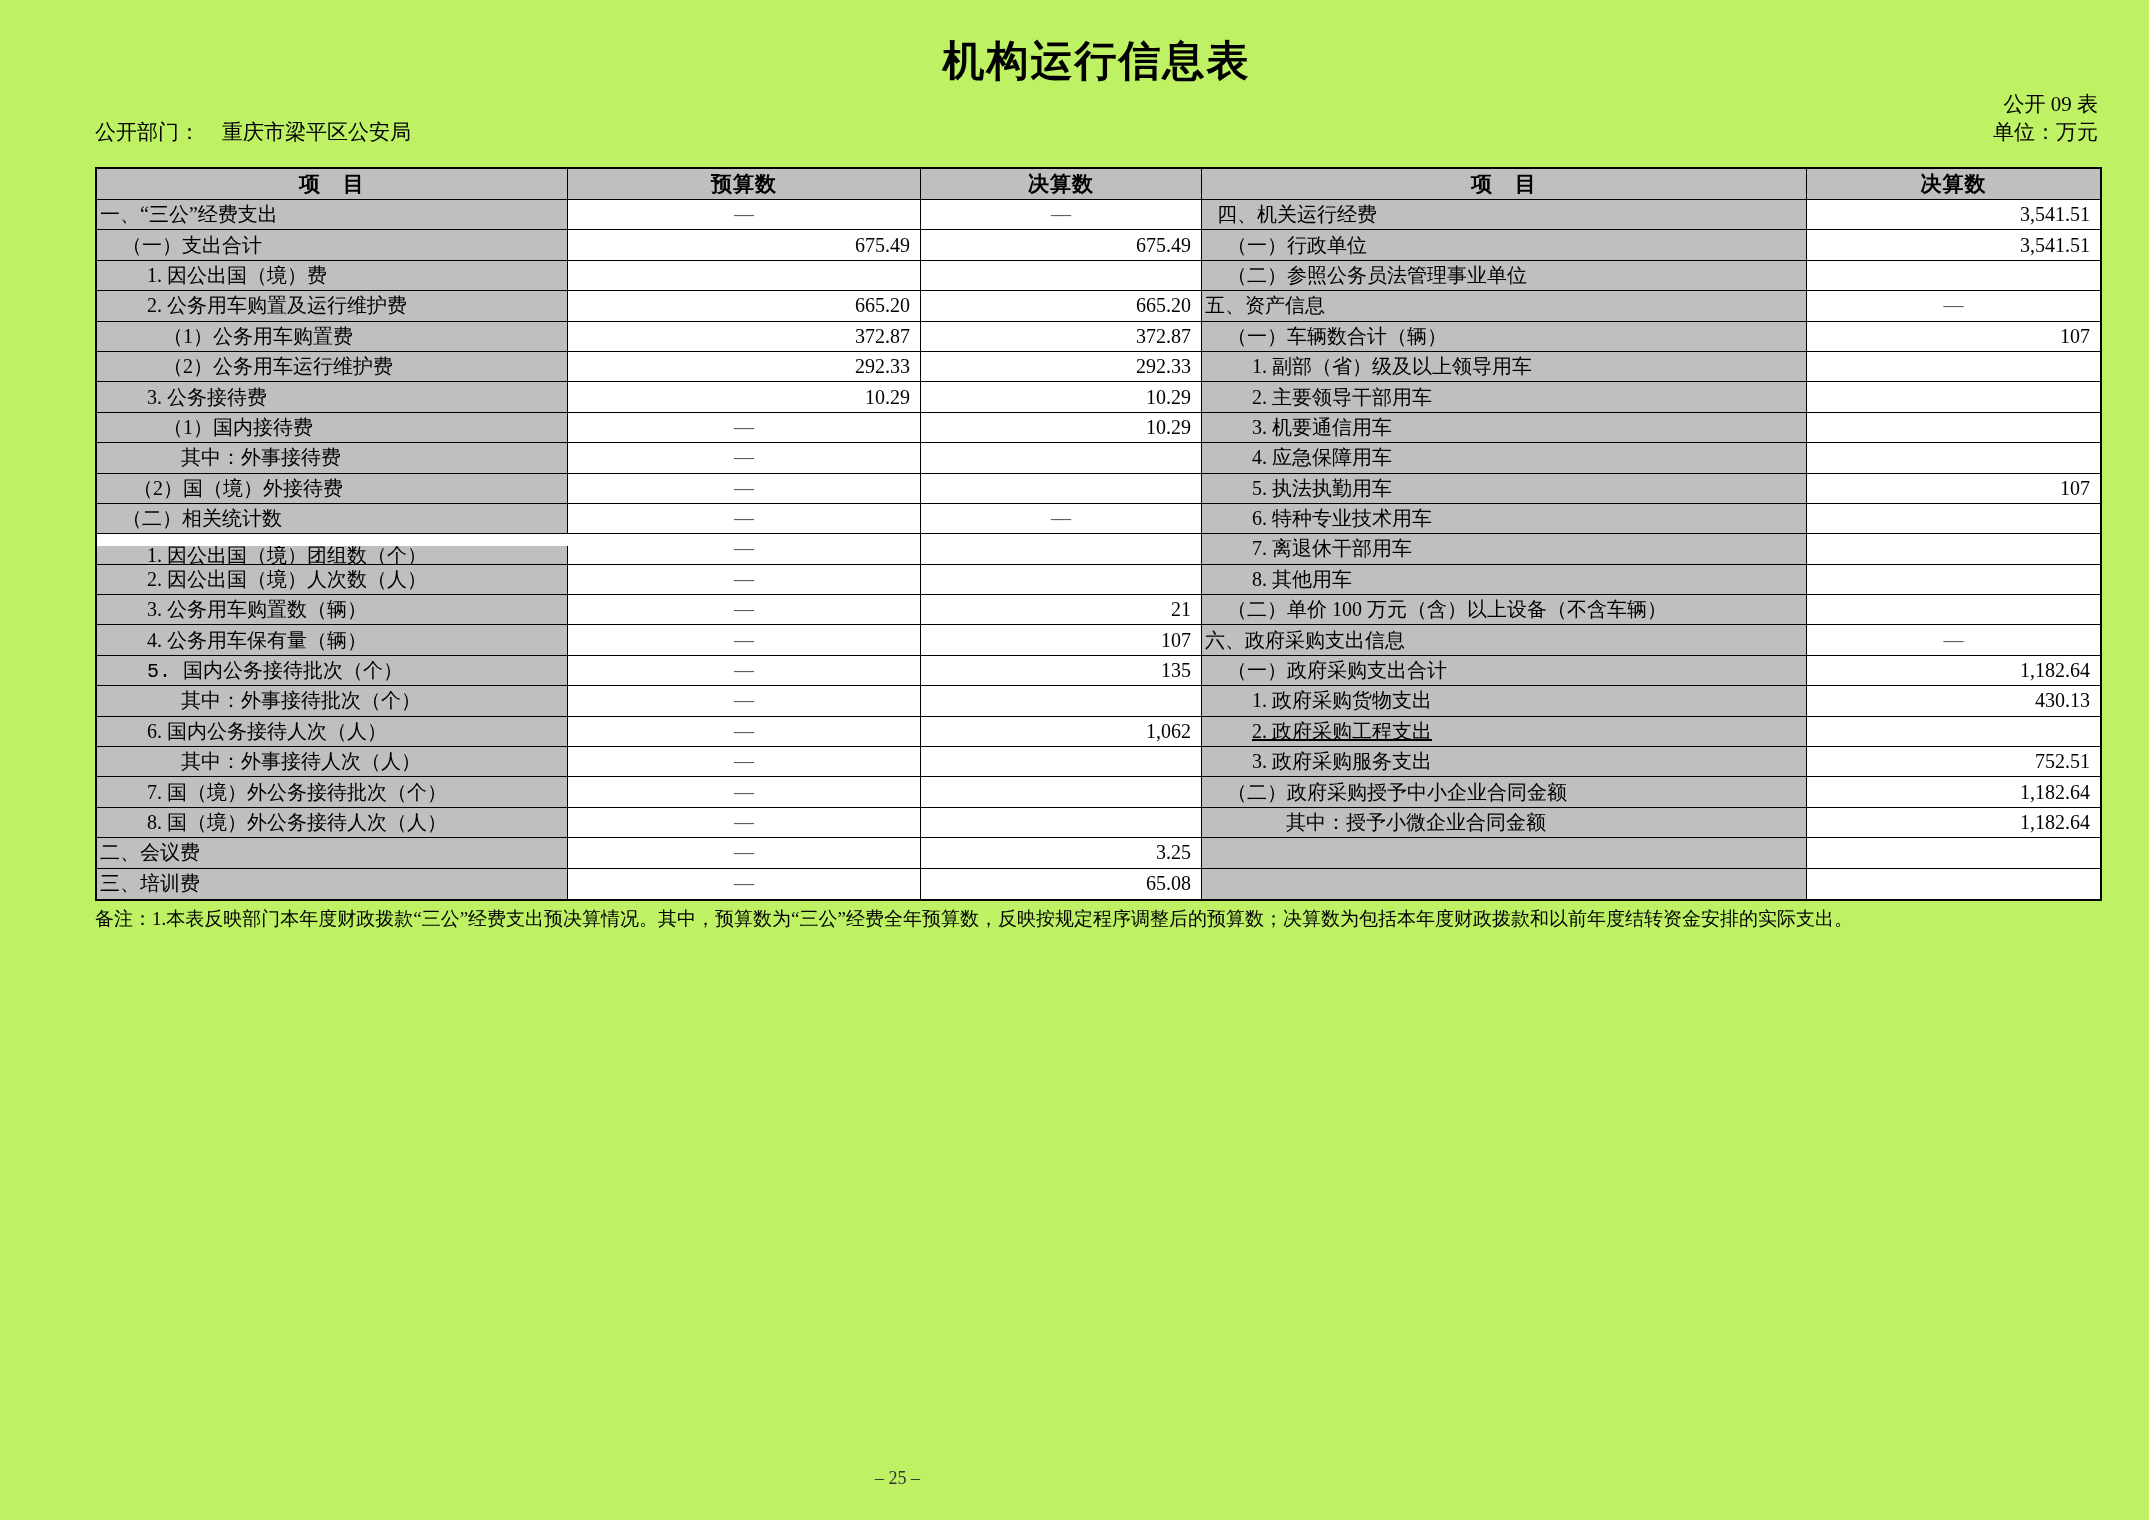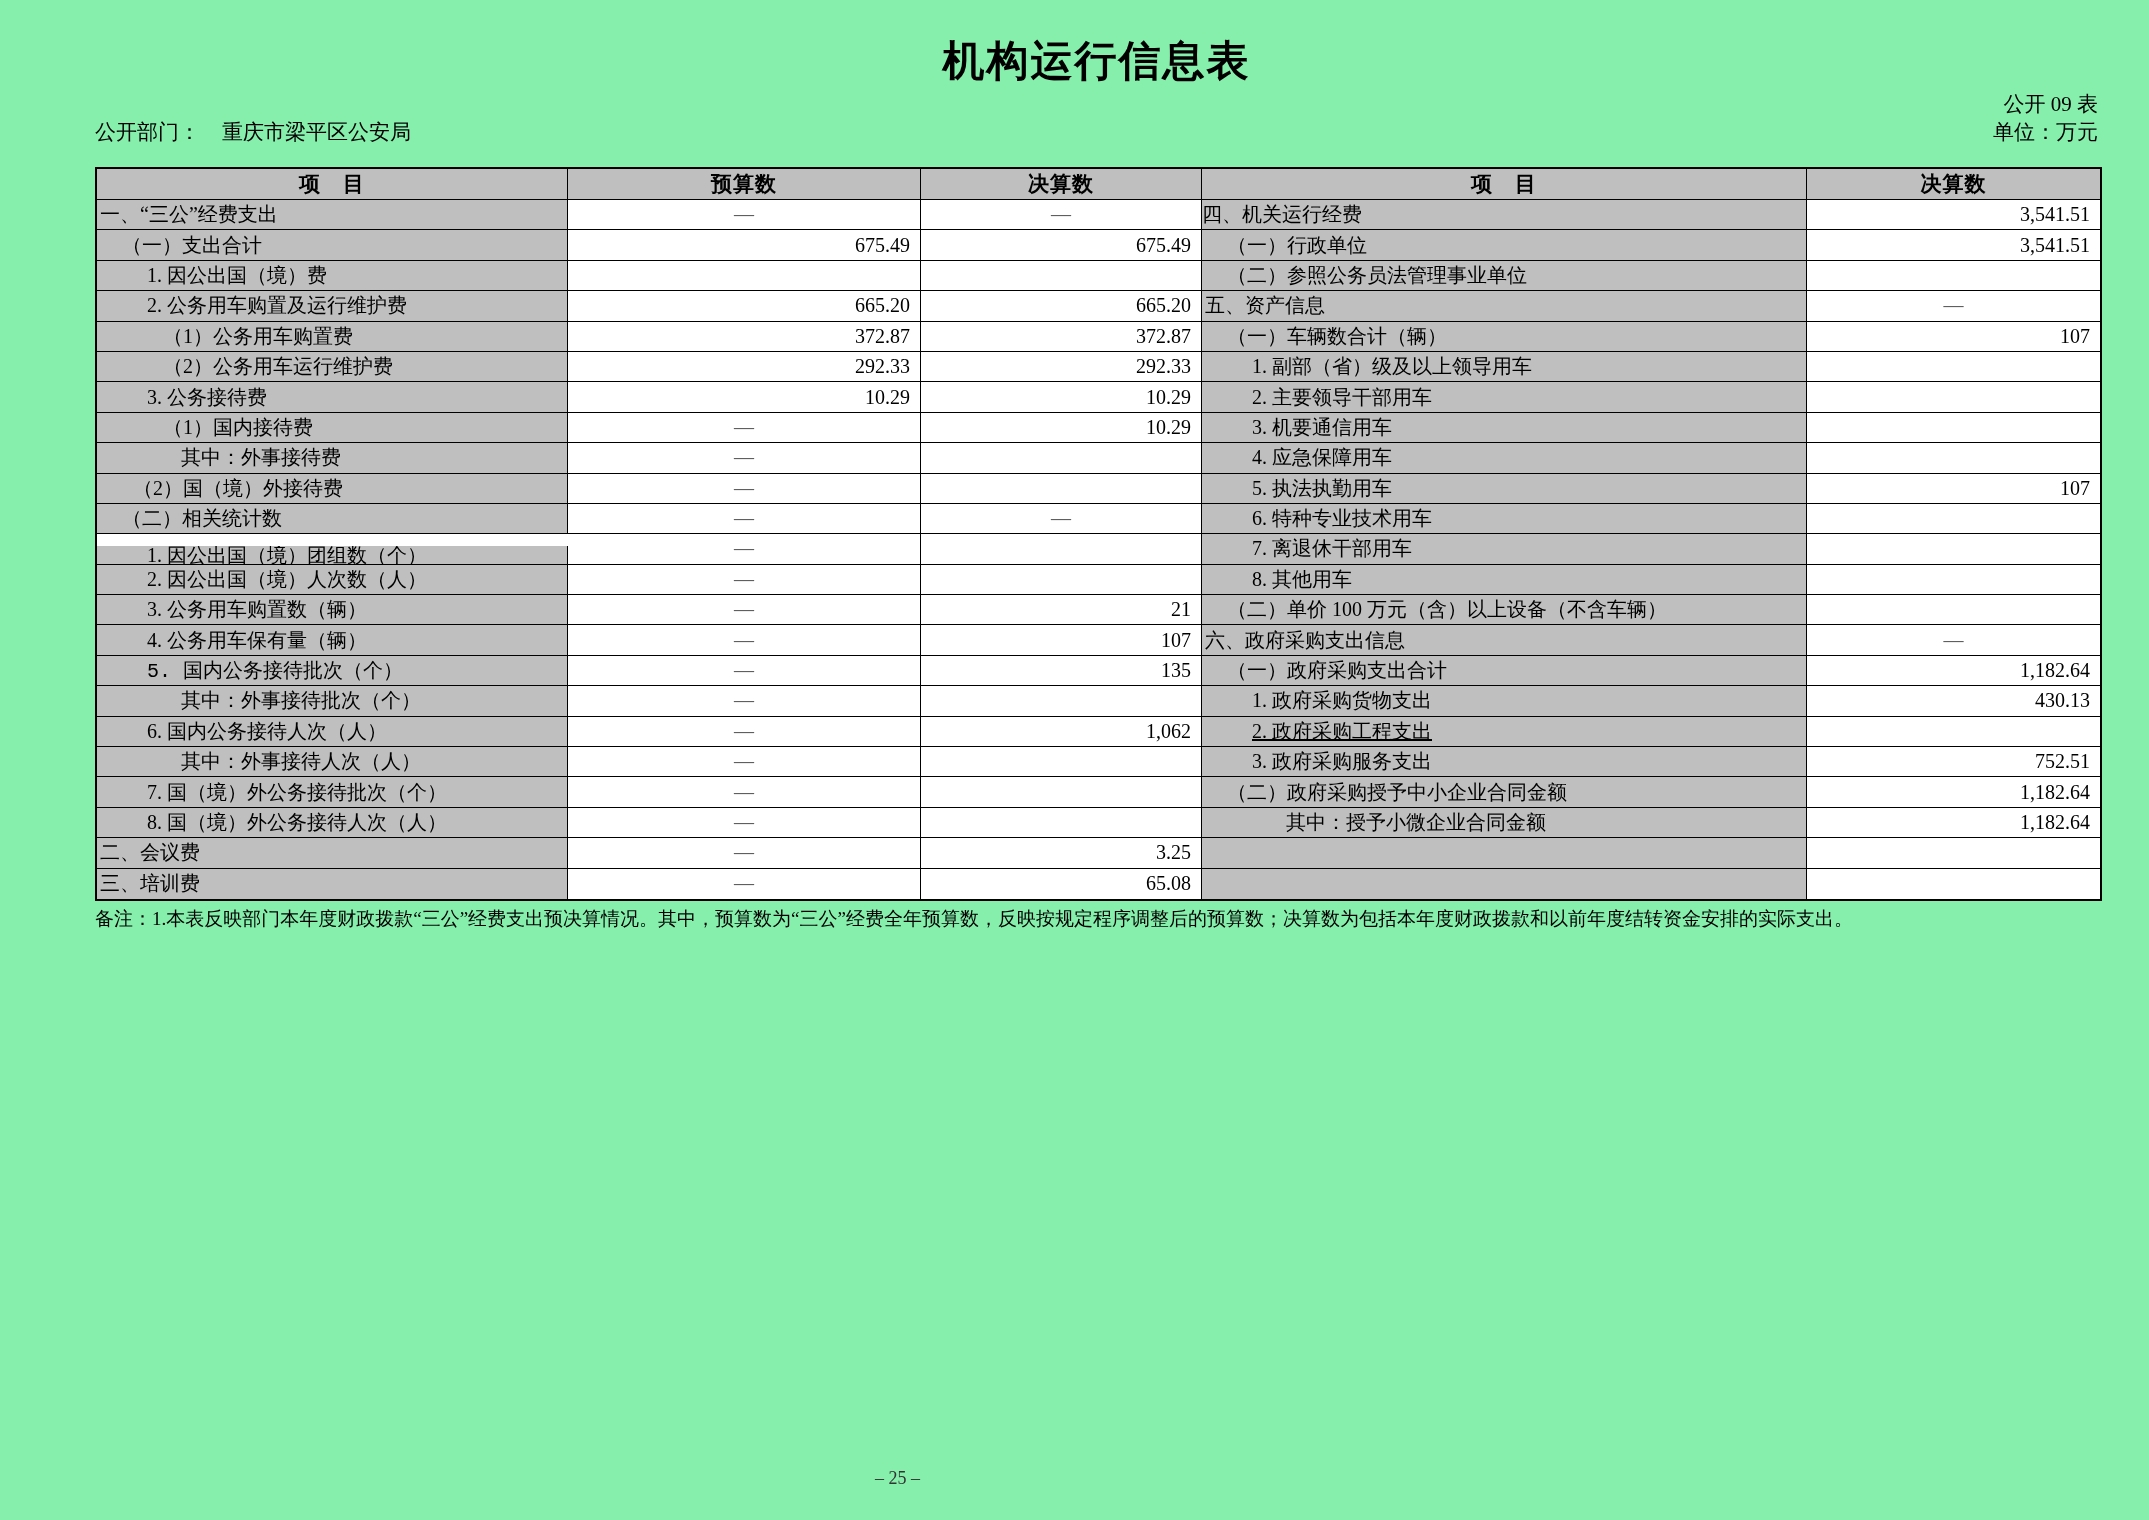--- a/index.html
+++ b/index.html
@@ -1,21 +1,21 @@
 <!DOCTYPE html>
 <html><head>
 <meta charset="utf-8">
 <style>
   html,body{margin:0;padding:0;background:#ffffff;}
   body{
     width:2149px;height:1520px;
     font-family:"Liberation Serif","DejaVu Serif",serif;
     color:#000;
   }
-  .page{position:relative;width:2149px;height:1520px;background:#86efac;overflow:hidden;}
+  .page{position:relative;width:2149px;height:1520px;background:#bef264;overflow:hidden;}
 
   .title{
     position:absolute;left:95px;top:38px;width:2003px;
     text-align:center;font-size:42px;font-weight:bold;line-height:1.1;
     letter-spacing:2px;
   }
   .form-code{
     position:absolute;left:95px;top:92px;width:2003px;
     text-align:right;font-size:21px;line-height:1.2;
   }
@@ -78,21 +78,21 @@
 
   <div class="table-grid">
       <div class="cell hdr">项　目</div>
       <div class="cell hdr">预算数</div>
       <div class="cell hdr">决算数</div>
       <div class="cell hdr">项　目</div>
       <div class="cell hdr">决算数</div>
       <div class="cell lbl" style="padding-left: 3px;">一、“三公”经费支出</div>
       <div class="cell val dash">—</div>
       <div class="cell val dash">—</div>
-      <div class="cell lbl" style="padding-left: 0;">四、机关运行经费</div>
+      <div class="cell lbl" style="padding-left: 15px;">四、机关运行经费</div>
       <div class="cell val">3,541.51</div>
       <div class="cell lbl" style="padding-left: 25px;">（一）支出合计</div>
       <div class="cell val">675.49</div>
       <div class="cell val">675.49</div>
       <div class="cell lbl" style="padding-left: 25px;">（一）行政单位</div>
       <div class="cell val">3,541.51</div>
       <div class="cell lbl" style="padding-left: 50px;">1. 因公出国（境）费</div>
       <div class="cell val"></div>
       <div class="cell val"></div>
       <div class="cell lbl" style="padding-left: 25px;">（二）参照公务员法管理事业单位</div>

